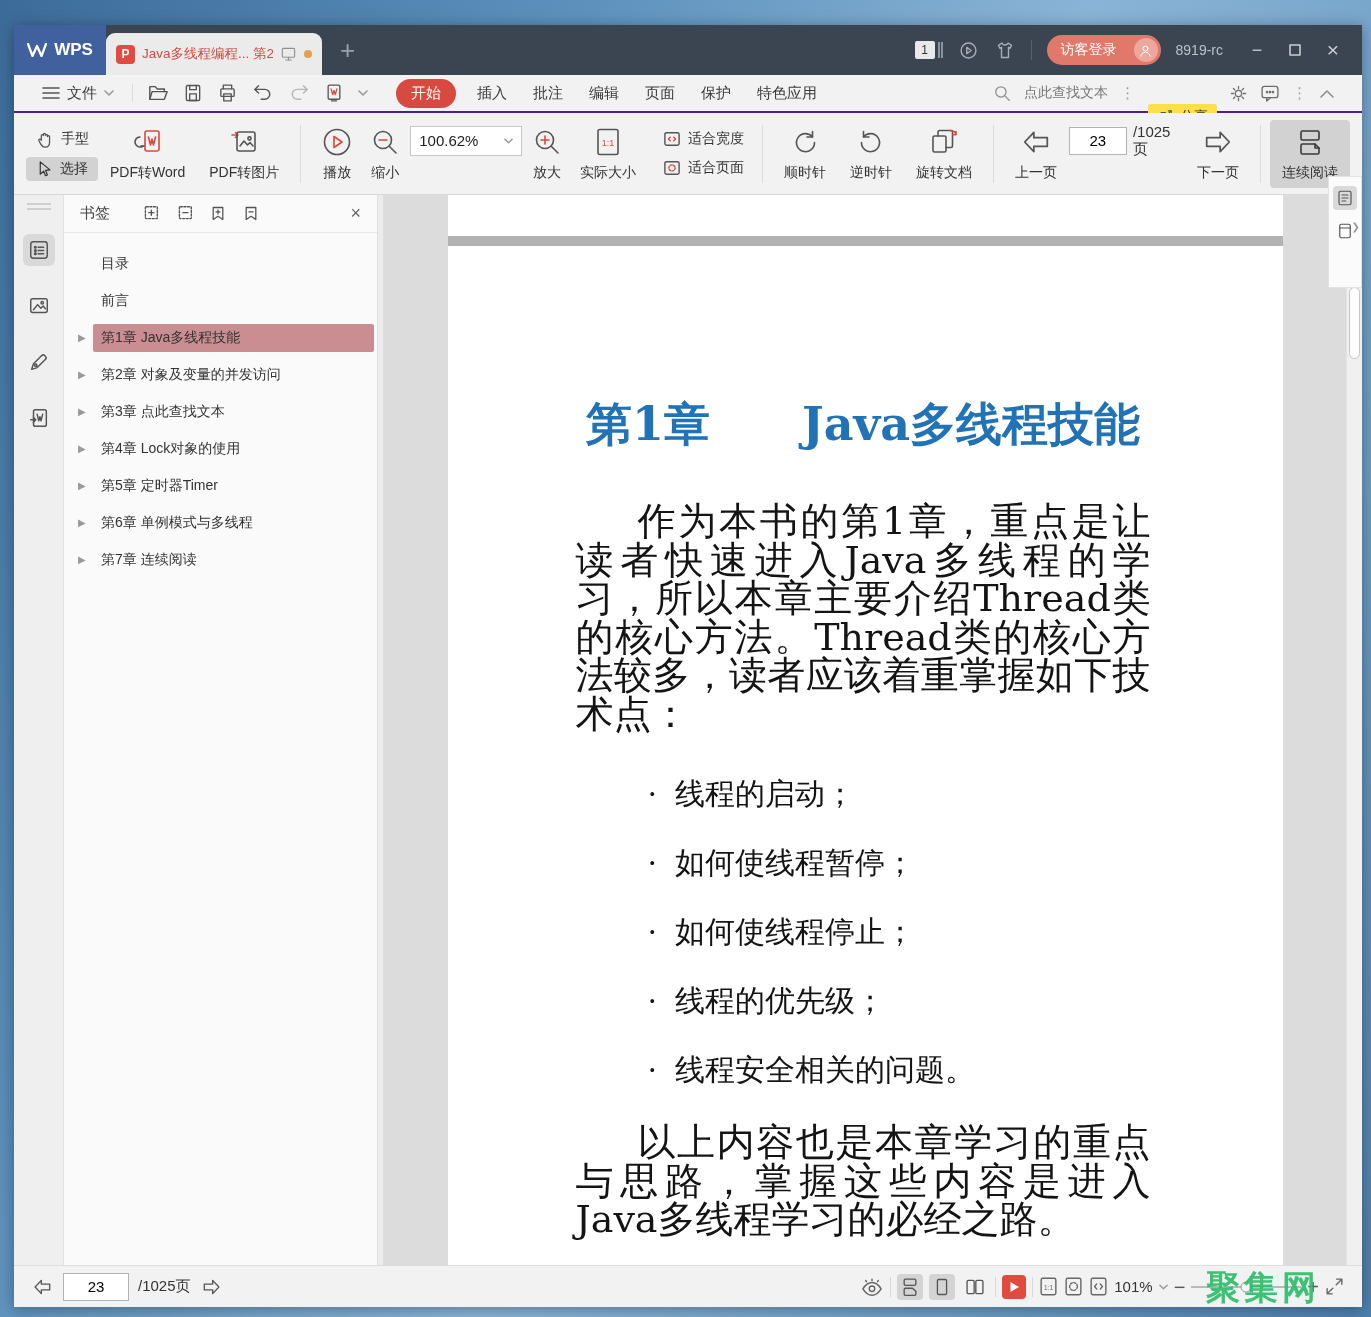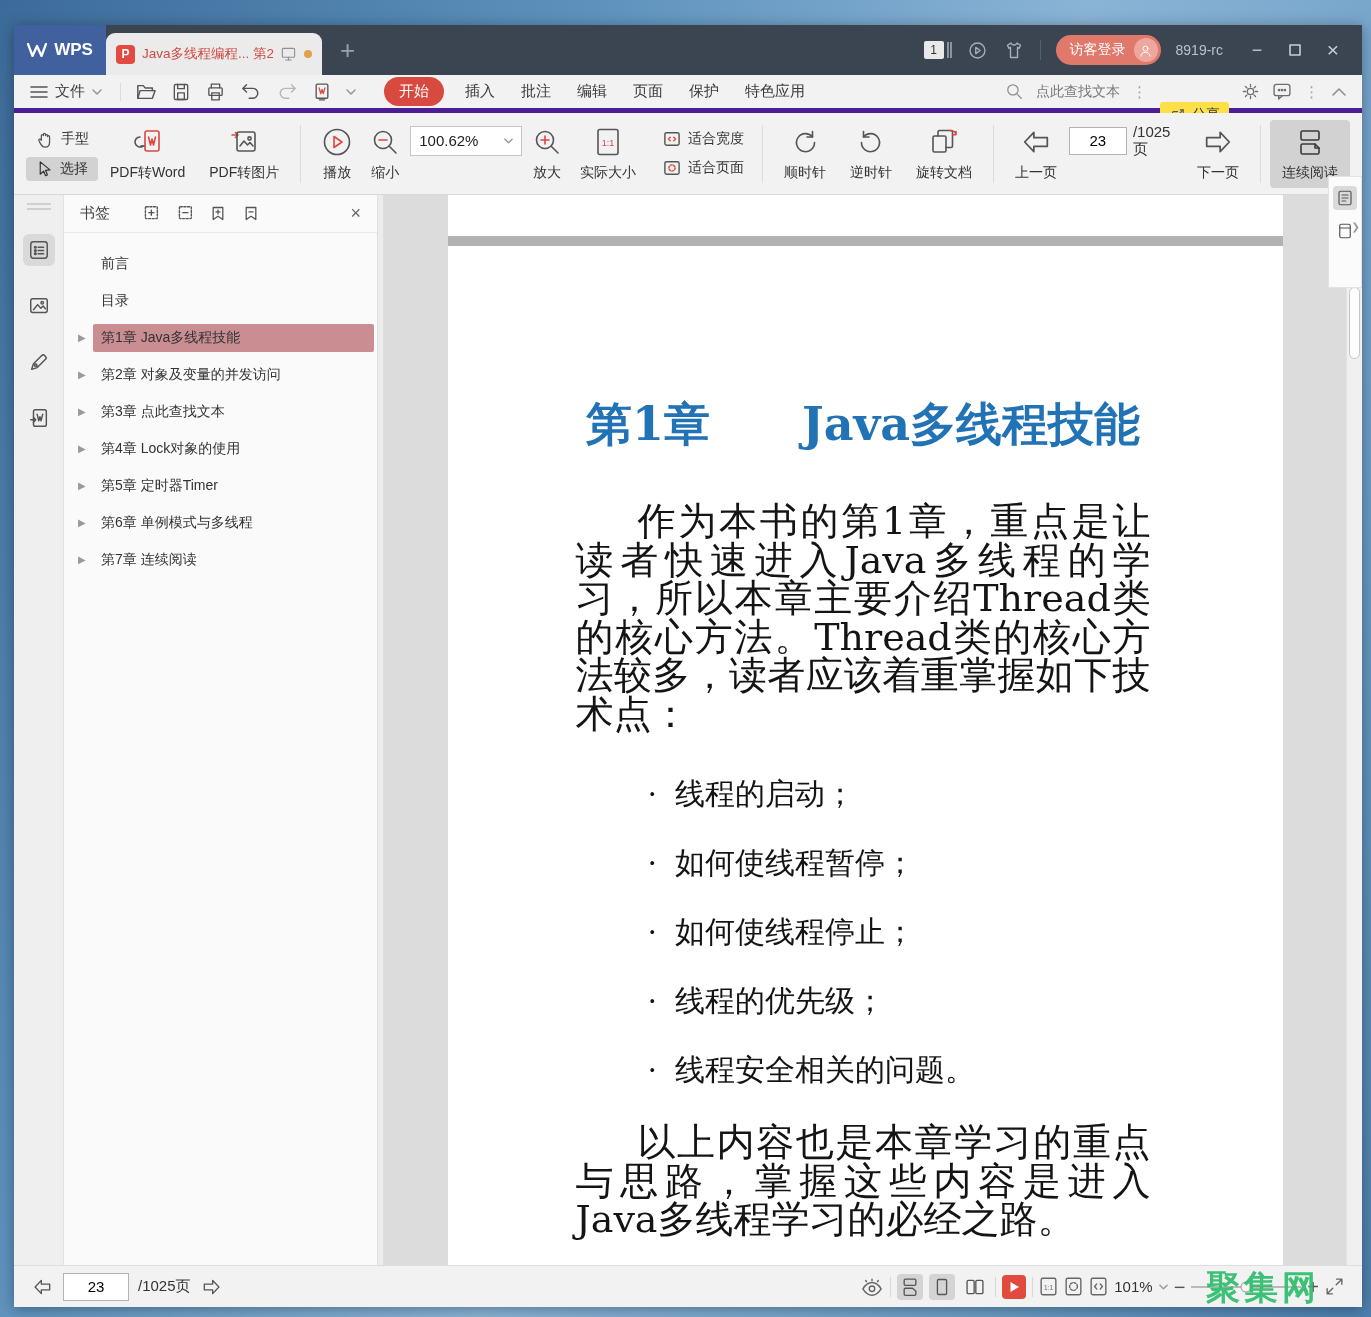--- a/index.html
+++ b/index.html
@@ -20,27 +20,27 @@
   .tab { width:216px; background:#ebebeb; border-radius:9px 9px 0 0; margin-top:8px; display:flex; align-items:center; padding:0 10px; gap:7px; }
   .pdf-ico { width:19px; height:19px; background:#e14b41; border-radius:4px; color:#fff; font-size:12px; font-weight:bold; display:flex; align-items:center; justify-content:center; flex:0 0 auto; }
   .tab-title { color:#cf4a42; font-size:13.5px; white-space:nowrap; overflow:hidden; flex:1; }
   .dot { width:8px; height:8px; border-radius:50%; background:#e2a14f; flex:0 0 auto; }
   .newtab { color:#99a2ac; font-size:26px; line-height:1; align-self:center; margin-left:18px; font-weight:300; }
   .tb-right { margin-left:auto; display:flex; align-items:center; gap:15px; padding-right:10px; }
   .badge1 { display:flex; align-items:center; gap:3px; }
   .badge1 .b1 { width:20px; height:18px; background:#e9e9e9; color:#333; font-size:12px; border-radius:2px; display:flex; align-items:center; justify-content:center; }
   .badge1 .bars { width:5px; height:16px; border-left:2px solid #8b949e; border-right:2px solid #8b949e; }
   .tb-sep { width:1px; height:20px; background:#57606c; }
-  .login-pill { background:#e0796c; border-radius:15px; height:30px; display:flex; align-items:center; color:#fff; font-size:14px; padding:0 3px 0 14px; gap:8px; }
+  .login-pill { background:#e0796c; border-radius:15px; height:30px; display:flex; align-items:center; color:#fff; font-size:14px; padding:0 3px 0 14px; gap:17px; }
   .avatar { width:24px; height:24px; border-radius:50%; background:#eda79c; display:flex; align-items:center; justify-content:center; }
   .version { font-size:14px; color:#b9c2cb; }
   .winctl { display:flex; align-items:center; }
   .winctl span { width:38px; text-align:center; color:#c7cdd4; font-size:18px; cursor:default; }
   
-  .menubar { height:38px; background:#f2f2f3; border-bottom:5px solid #4c1d95; display:flex; align-items:center; padding:0 16px; font-size:15px; color:#3a3a3a; flex:0 0 auto; }
+  .menubar { height:38px; background:#f2f2f3; border-bottom:2px solid #4c1d95; display:flex; align-items:center; padding:0 28px; font-size:15px; color:#3a3a3a; flex:0 0 auto; }
   .m-file { display:flex; align-items:center; gap:7px; margin-right:10px; }
   .m-sep { width:1px; height:18px; background:#dcdcdc; margin:0 8px; }
   .qicons { display:flex; align-items:center; gap:14px; margin:0 6px; }
   .mtabs { display:flex; align-items:center; margin-left:14px; }
   .mtab { margin:0 13px; padding:5px 0; cursor:default; white-space:nowrap;font-family:Liberation Serif, serif; }
   .mtab.active { background:#d8493f; color:#fff; border-radius:15px; padding:5px 15px; margin:0 8px; }
   .menu-right { margin-left:auto; display:flex; align-items:center; gap:12px; color:#777; font-size:14px; }
   .share-btn { background:#fde047; border-radius:3px; padding:4px 9px; display:flex; align-items:center; gap:6px; color:#333;margin-top:47px; }
   .kebab { color:#9aa0a6; font-size:15px; letter-spacing:1px; }
   
@@ -492,26 +492,26 @@
               <path d="M4 2.5 H16 V17.5 L10 13.5 L4 17.5 Z"></path>
               <path d="M7.5 8 h5"></path>
             </svg>
         </span>
         <span class="bmclose">×</span>
       </div>
       <div class="bmlist">
 
           <div class="bmrow">
             <span class="bmarrow">▶</span>
+            <span class="bmlabel">目录</span>
+          </div>
+
+          <div class="bmrow">
+            <span class="bmarrow">▶</span>
             <span class="bmlabel">前言</span>
-          </div>
-
-          <div class="bmrow">
-            <span class="bmarrow">▶</span>
-            <span class="bmlabel">目录</span>
           </div>
 
           <div class="bmrow active">
             <span class="bmarrow show">▶</span>
             <span class="bmlabel">第1章 Java多线程技能</span>
           </div>
 
           <div class="bmrow">
             <span class="bmarrow show">▶</span>
             <span class="bmlabel">第2章 对象及变量的并发访问</span>

